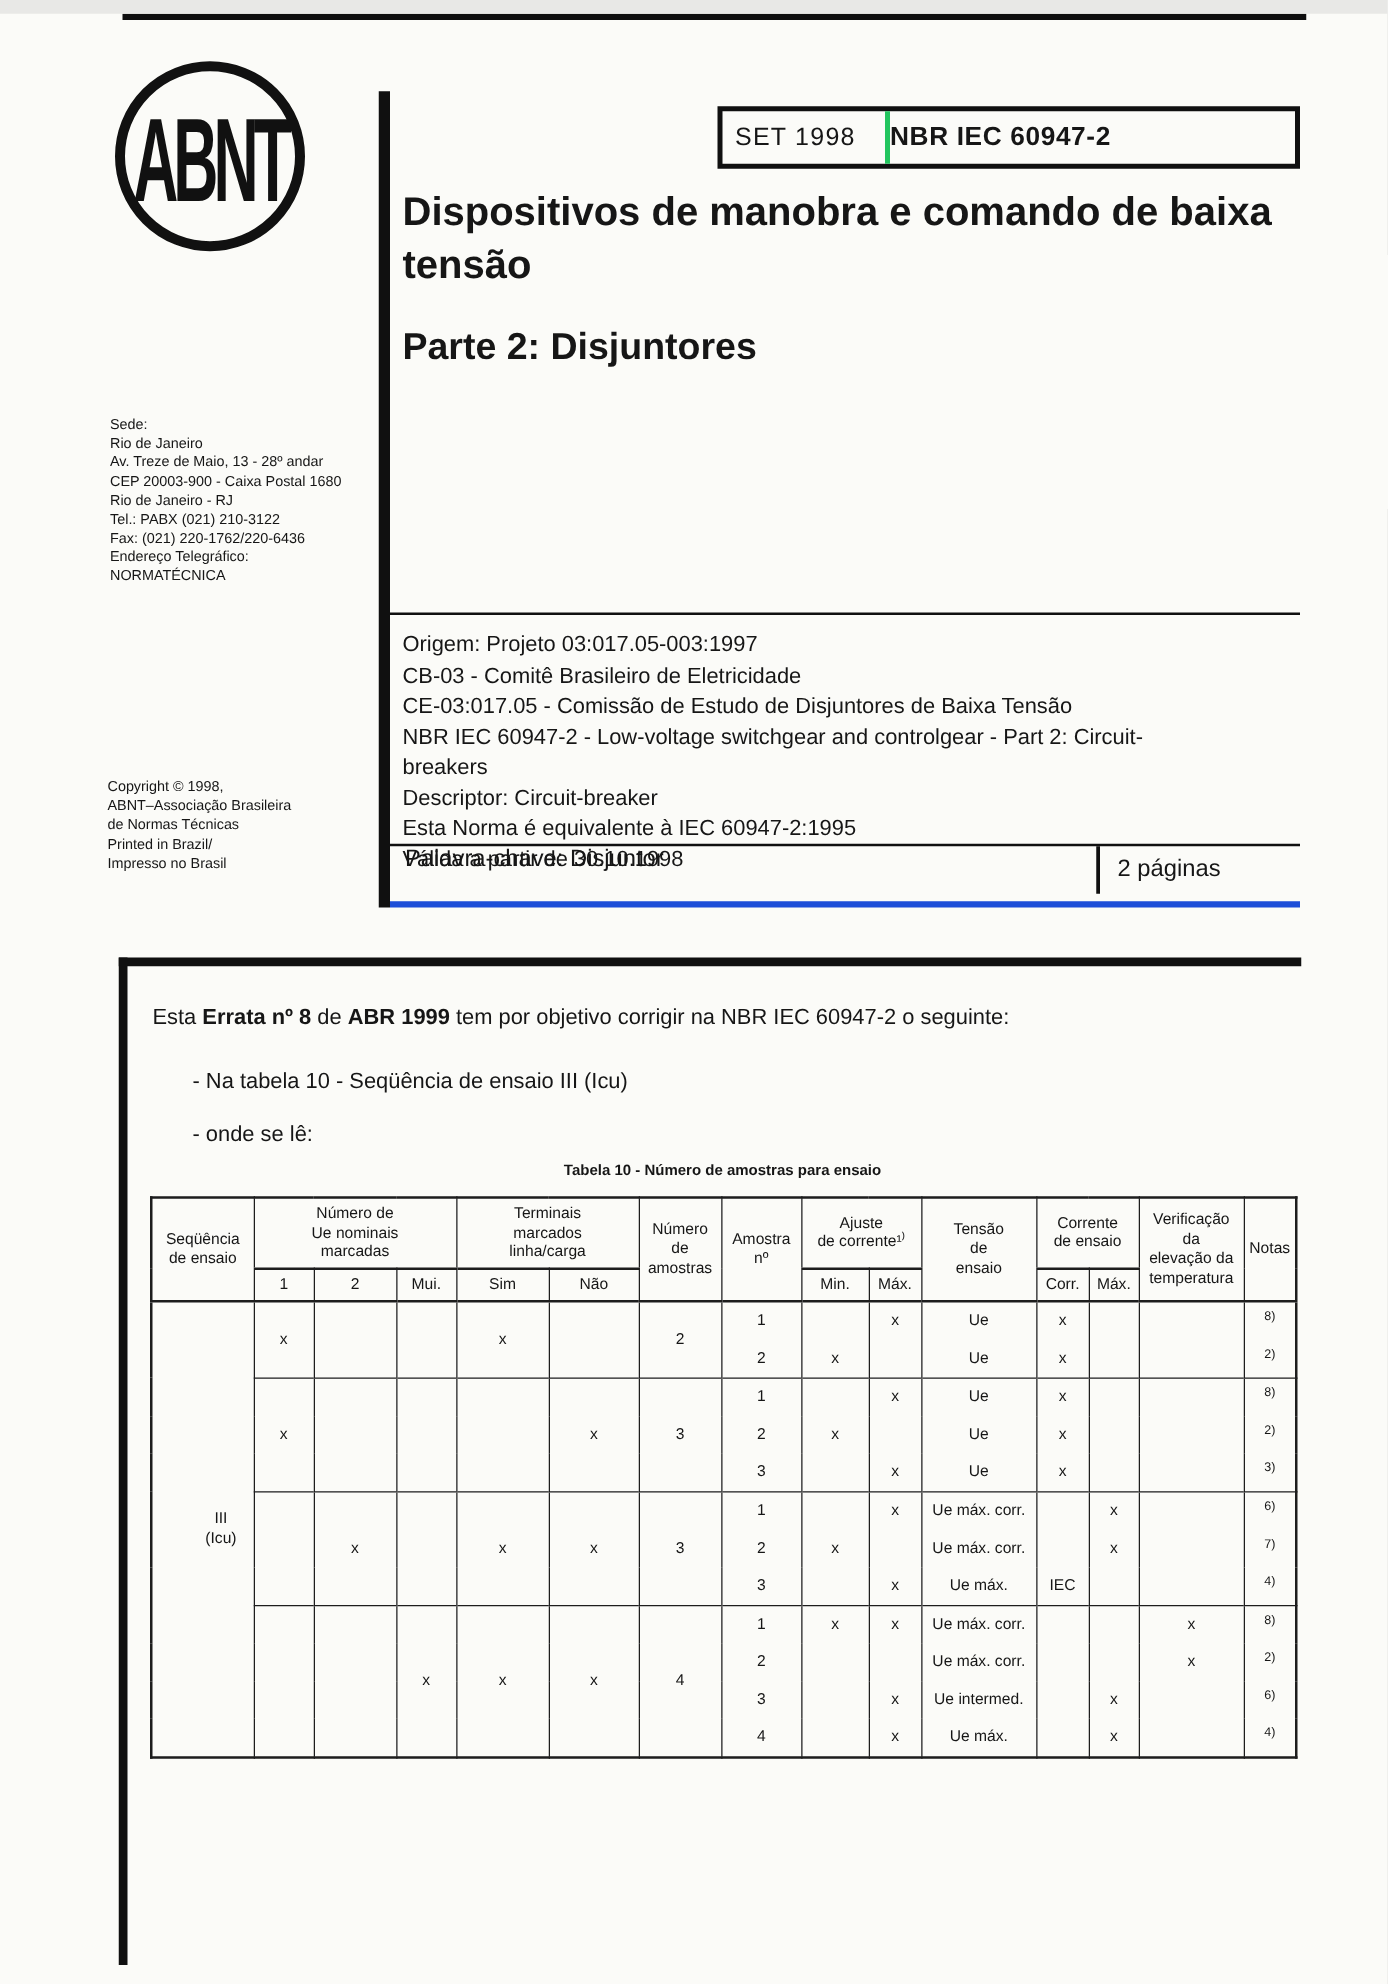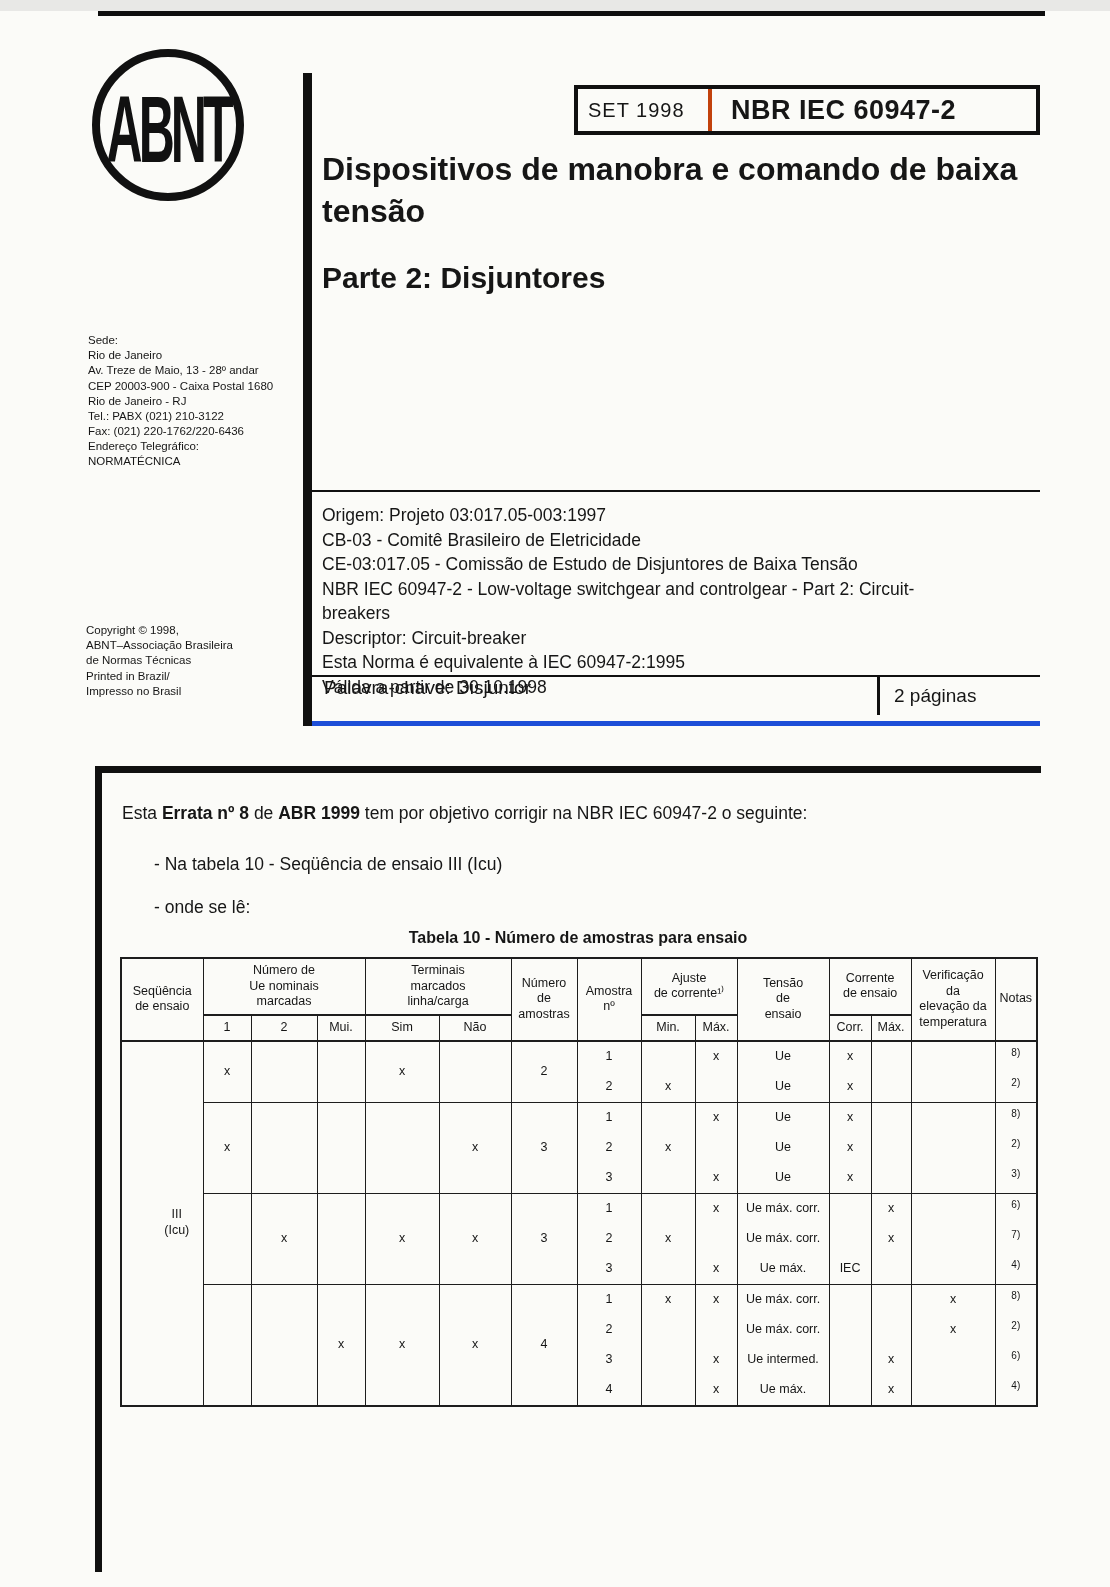--- a/index.html
+++ b/index.html
@@ -17,39 +17,39 @@
 
   
   .logo { left:88px; top:34px; width:160px; height:160px; }
   .org-name { left:90px; top:228px; font-size:17.5px; font-weight:bold; line-height:1.28; }
   .address { left:88px; top:322px; font-size:11.5px; line-height:1.32; }
   .copyright { left:86px; top:612px; font-size:11.5px; line-height:1.32; }
 
   
   .main-bar { left:303px; top:62px; width:9px; height:653px; background:#101010; }
   .header-strip { left:574px; top:74px; width:466px; height:50px; border:4px solid #101010; box-sizing:border-box; display:flex; background:#fbfbf8; }
-  .hs-date { width:134px; border-right:4px solid #c2410c; display:flex; align-items:center; padding-left:10px; font-size:20px; letter-spacing:1px; box-sizing:border-box; }
-  .hs-num { flex:1; display:flex; align-items:center; padding-left:19px; font-size:27px; font-weight:bold; letter-spacing:0.5px; }
+  .hs-date { width:134px; border-right:4px solid #22c55e; display:flex; align-items:center; padding-left:10px; font-size:20px; letter-spacing:1px; box-sizing:border-box; }
+  .hs-num { flex:1; display:flex; align-items:center; padding-left:0; font-size:21px; font-weight:bold; letter-spacing:0.5px; }
   .doc-title { left:322px; top:138px; width:716px; font-size:32px; font-weight:bold; line-height:1.3; }
   .doc-subtitle { left:322px; top:250px; width:716px; font-size:30px; font-weight:bold; }
   .rule-1 { left:312px; top:479px; width:728px; height:2px; background:#101010; }
   .origem { left:322px; top:492px; width:722px; font-size:17.5px; line-height:1.4; }
   .rule-2 { left:312px; top:664px; width:728px; height:2px; background:#101010; }
   .keyword-row { left:312px; top:666px; width:728px; height:44px; border-bottom:5px solid #1d4ed8; display:flex; align-items:flex-start; box-sizing:content-box; }
   .keyword { flex:1; padding-left:12px; font-size:19px; }
   .pages { width:146px; border-left:3px solid #101010; padding:8px 0 8px 14px; font-size:19px; }
 
   
   .errata-top { left:95px; top:755px; width:946px; height:7px; background:#101010; }
   .errata-left { left:95px; top:755px; width:7px; height:806px; background:#101010; }
   .errata-intro { left:122px; top:792px; width:900px; font-size:17.5px; }
   .errata-item { font-size:17.5px; }
   .errata-item1 { left:154px; top:843px; }
   .errata-item2 { left:154px; top:886px; }
-  .table-title { left:120px; top:918px; width:916px; text-align:center; font-size:16px; font-weight:bold; }
+  .table-title { left:120px; top:918px; width:916px; text-align:center; font-size:12px; font-weight:bold; }
 
   
   .table-wrap { left:120px; top:946px; }
   table.t10 { border-collapse:collapse; table-layout:fixed; width:916px; font-size:12.5px; border:2.5px solid #1d1d1d; background:#fbfbf8; }
   .t10 th, .t10 td {
     border-left:1.5px solid #1d1d1d; border-right:1.5px solid #1d1d1d;
     padding:4px 3px; text-align:center; vertical-align:middle;
     font-weight:normal; white-space:pre-line; line-height:1.25; color:#161616;
   }
   .t10 th { border-bottom:2px solid #1d1d1d; }

